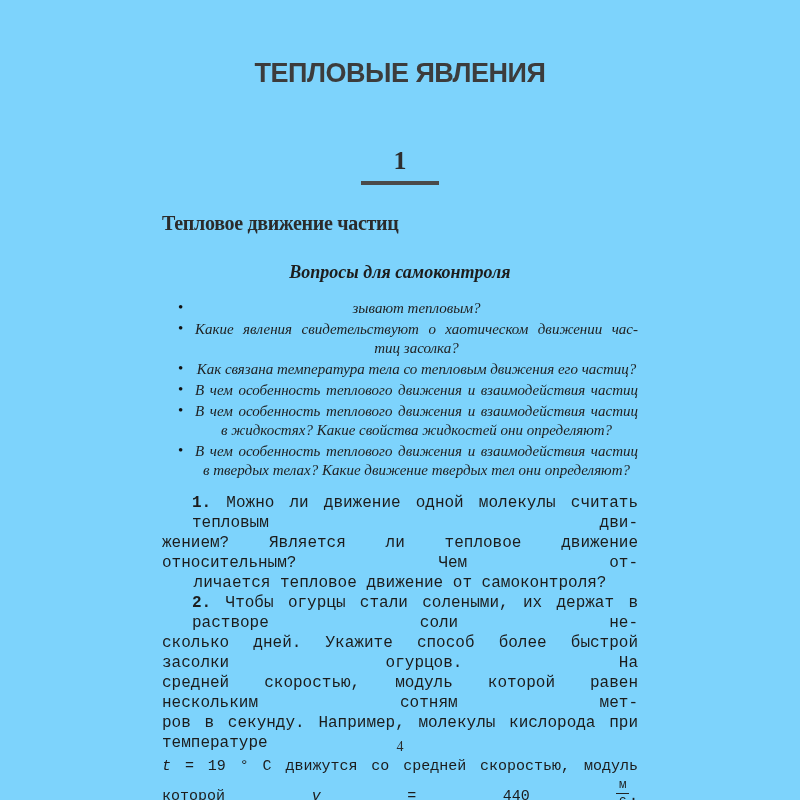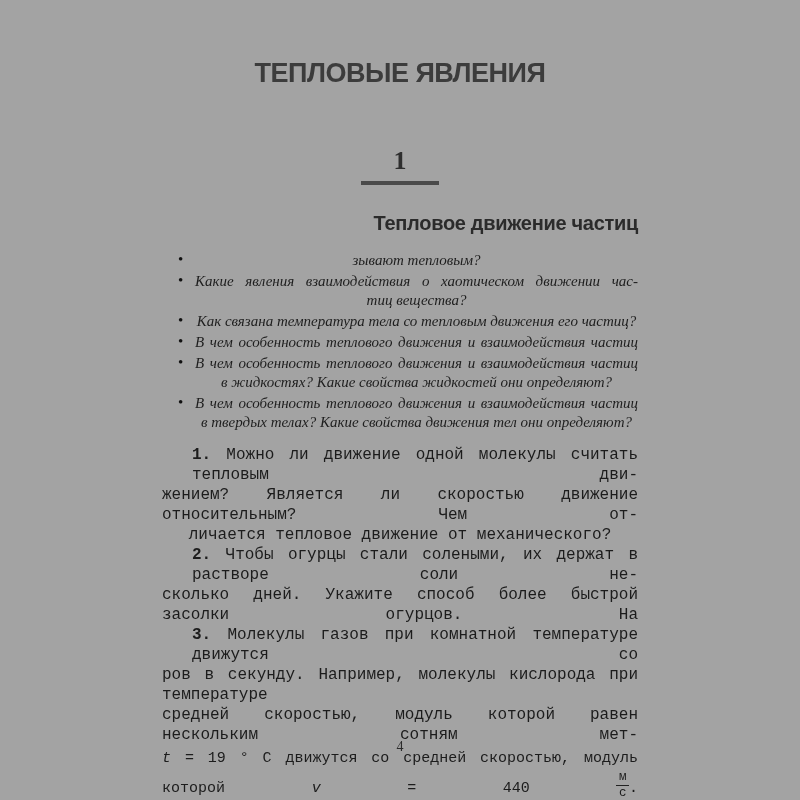--- a/index.html
+++ b/index.html
@@ -1,20 +1,20 @@
 <!DOCTYPE html>
 <html><head>
 <meta charset="utf-8">
 <style>
   html, body { margin: 0; padding: 0; background: #ffffff; }
   .page {
     position: relative;
     width: 800px;
     height: 800px;
-    background: #a3a3a3;
+    background: #7dd3fc;
     font-family: "Liberation Serif", serif;
     color: #1f1f1f;
     overflow: hidden;
   }
   .content {
     position: absolute;
     left: 162px;
     top: 0;
     width: 476px;
   }
@@ -38,22 +38,22 @@
     color: #2e2e2e;
   }
   .rule {
     width: 78px;
     height: 4px;
     background: #4a4a4a;
     margin: 5px auto 0 auto;
   }
   .sectitle {
     margin: 26px 0 0 0;
-    text-align: right;
-    font-family: Liberation Sans, sans-serif;
+    text-align: left;
+    font-family: Liberation Serif, serif;
     font-weight: 700;
     font-size: 20px;
     line-height: 24px;
     letter-spacing: -0.3px;
     color: #2b2b2b;
   }
   .selfcheck-heading {
     margin: 26px 0 0 0;
     text-align: center;
     font-family: "Liberation Serif", serif;
@@ -132,68 +132,68 @@
 <div class="page">
   <div class="content">
 
     <h1 class="title">ТЕПЛОВЫЕ ЯВЛЕНИЯ</h1>
 
     <div class="secnum">1</div>
     <div class="rule"></div>
 
     <h2 class="sectitle">Тепловое движение частиц</h2>
 
+    <h3 class="selfcheck-heading">Вопросы для самоконтроля</h3>
 
     <ul class="questions">
       <li>
         <span class="bullet">•</span>
         <div class="ll">зывают тепловым?</div>
       </li>
       <li>
         <span class="bullet">•</span>
-        <div class="jl">Какие явления взаимодействия о хаотическом движении час-</div>
-        <div class="ll">тиц вещества?</div>
+        <div class="jl">Какие явления свидетельствуют о хаотическом движении час-</div>
+        <div class="ll">тиц засолка?</div>
       </li>
       <li>
         <span class="bullet">•</span>
         <div class="ll">Как связана температура тела со тепловым движения его частиц?</div>
       </li>
       <li>
         <span class="bullet">•</span>
         <div class="jl">В чем особенность теплового движения и взаимодействия частиц</div>
       </li>
       <li>
         <span class="bullet">•</span>
         <div class="jl">В чем особенность теплового движения и взаимодействия частиц</div>
         <div class="ll">в жидкостях? Какие свойства жидкостей они определяют?</div>
       </li>
       <li>
         <span class="bullet">•</span>
         <div class="jl">В чем особенность теплового движения и взаимодействия частиц</div>
-        <div class="ll">в твердых телах? Какие свойства движения тел они определяют?</div>
+        <div class="ll">в твердых телах? Какие движение твердых тел они определяют?</div>
       </li>
     </ul>
 
     <div class="problems">
 
       <div class="para">
         <div class="jl line-indent"><span class="pnum">1.</span> <span>Можно ли движение одной молекулы считать тепловым дви-</span></div>
-        <div class="jl">жением? Является ли скоростью движение относительным? Чем от-</div>
-        <div class="ll">личается тепловое движение от механического?</div>
+        <div class="jl">жением? Является ли тепловое движение относительным? Чем от-</div>
+        <div class="ll">личается тепловое движение от самоконтроля?</div>
       </div>
 
       <div class="para">
         <div class="jl line-indent"><span class="pnum">2.</span> <span>Чтобы огурцы стали солеными, их держат в растворе соли не-</span></div>
         <div class="jl">сколько дней. Укажите способ более быстрой засолки огурцов. На</div>
       </div>
 
       <div class="para">
-        <div class="jl line-indent"><span class="pnum">3.</span> <span>Молекулы газов при комнатной температуре движутся со</span></div>
+        <div class="jl">средней скоростью, модуль которой равен нескольким сотням мет-</div>
         <div class="jl">ров в секунду. Например, молекулы кислорода при температуре</div>
-        <div class="jl">средней скоростью, модуль которой равен нескольким сотням мет-</div>
         <div class="jl formula-line"><span class="var">t</span><span> = 19 ° C движутся со средней скоростью, модуль которой </span><span class="var">v</span><span> = 440 </span><span class="frac">
               <span class="fnum">м</span>
               <span class="fden">с</span>
             </span><span>.</span></div>
       </div>
 
     </div>
   </div>
 
   <div class="pagenum">4</div>

